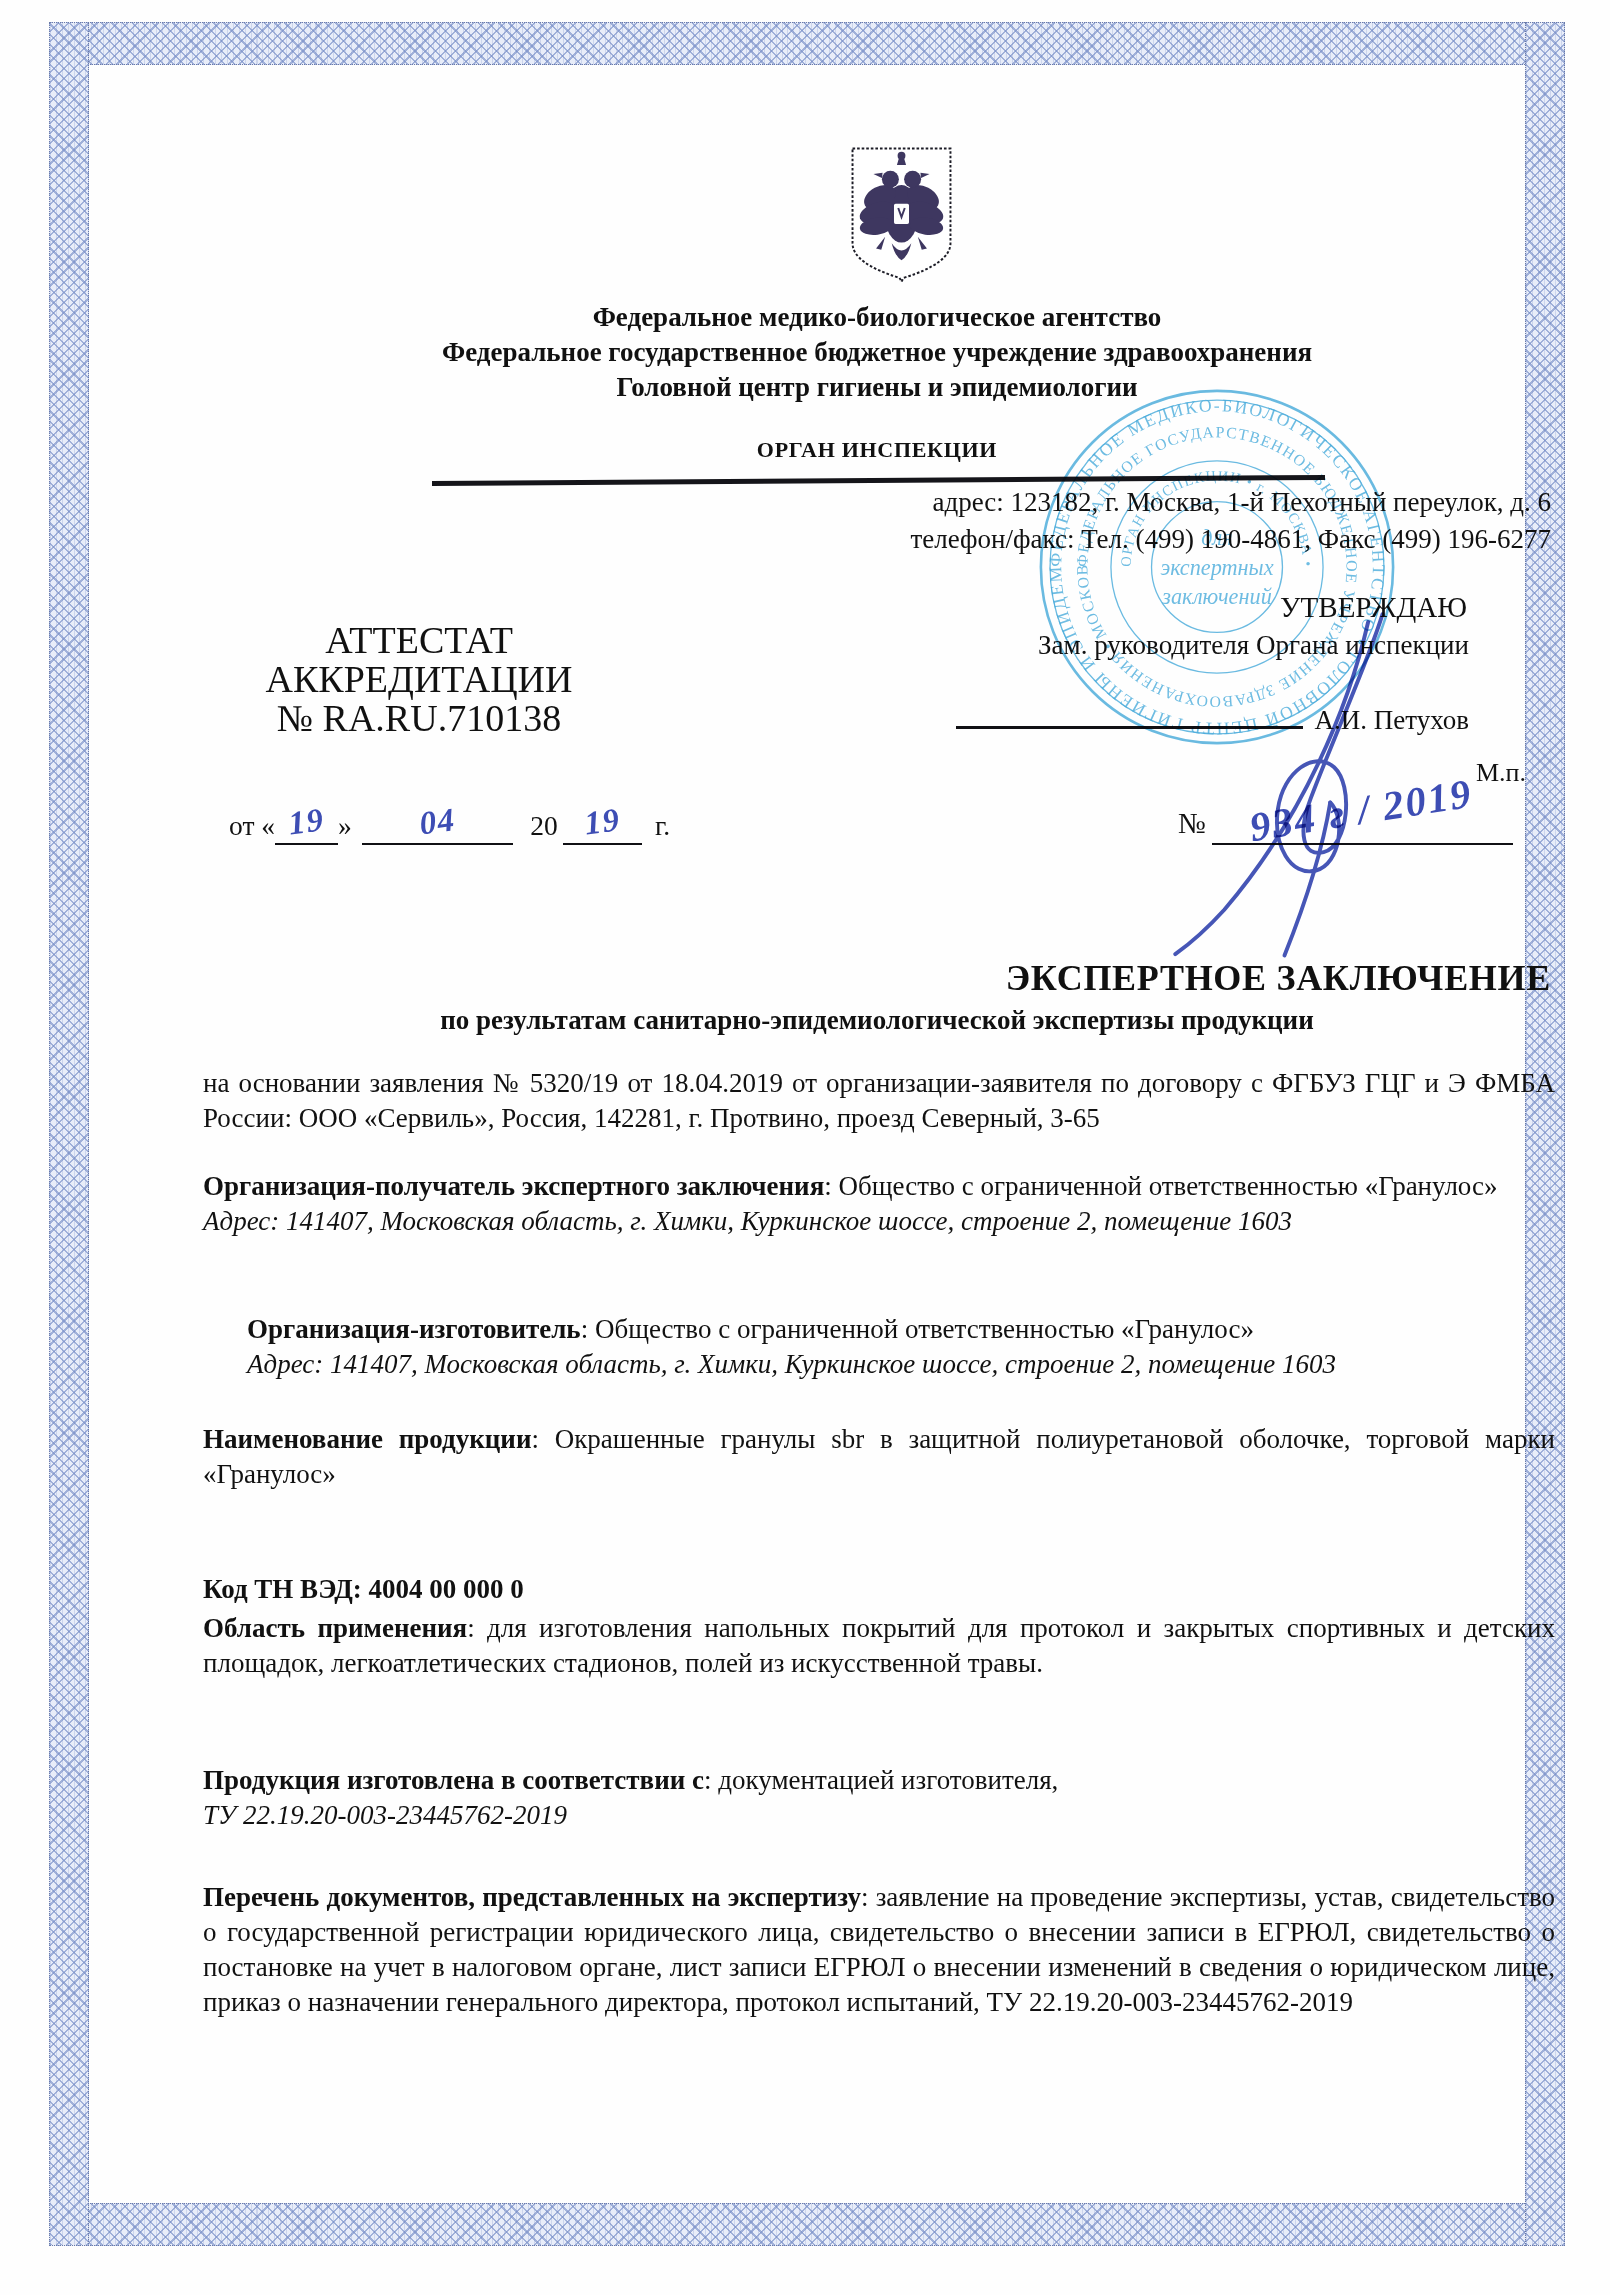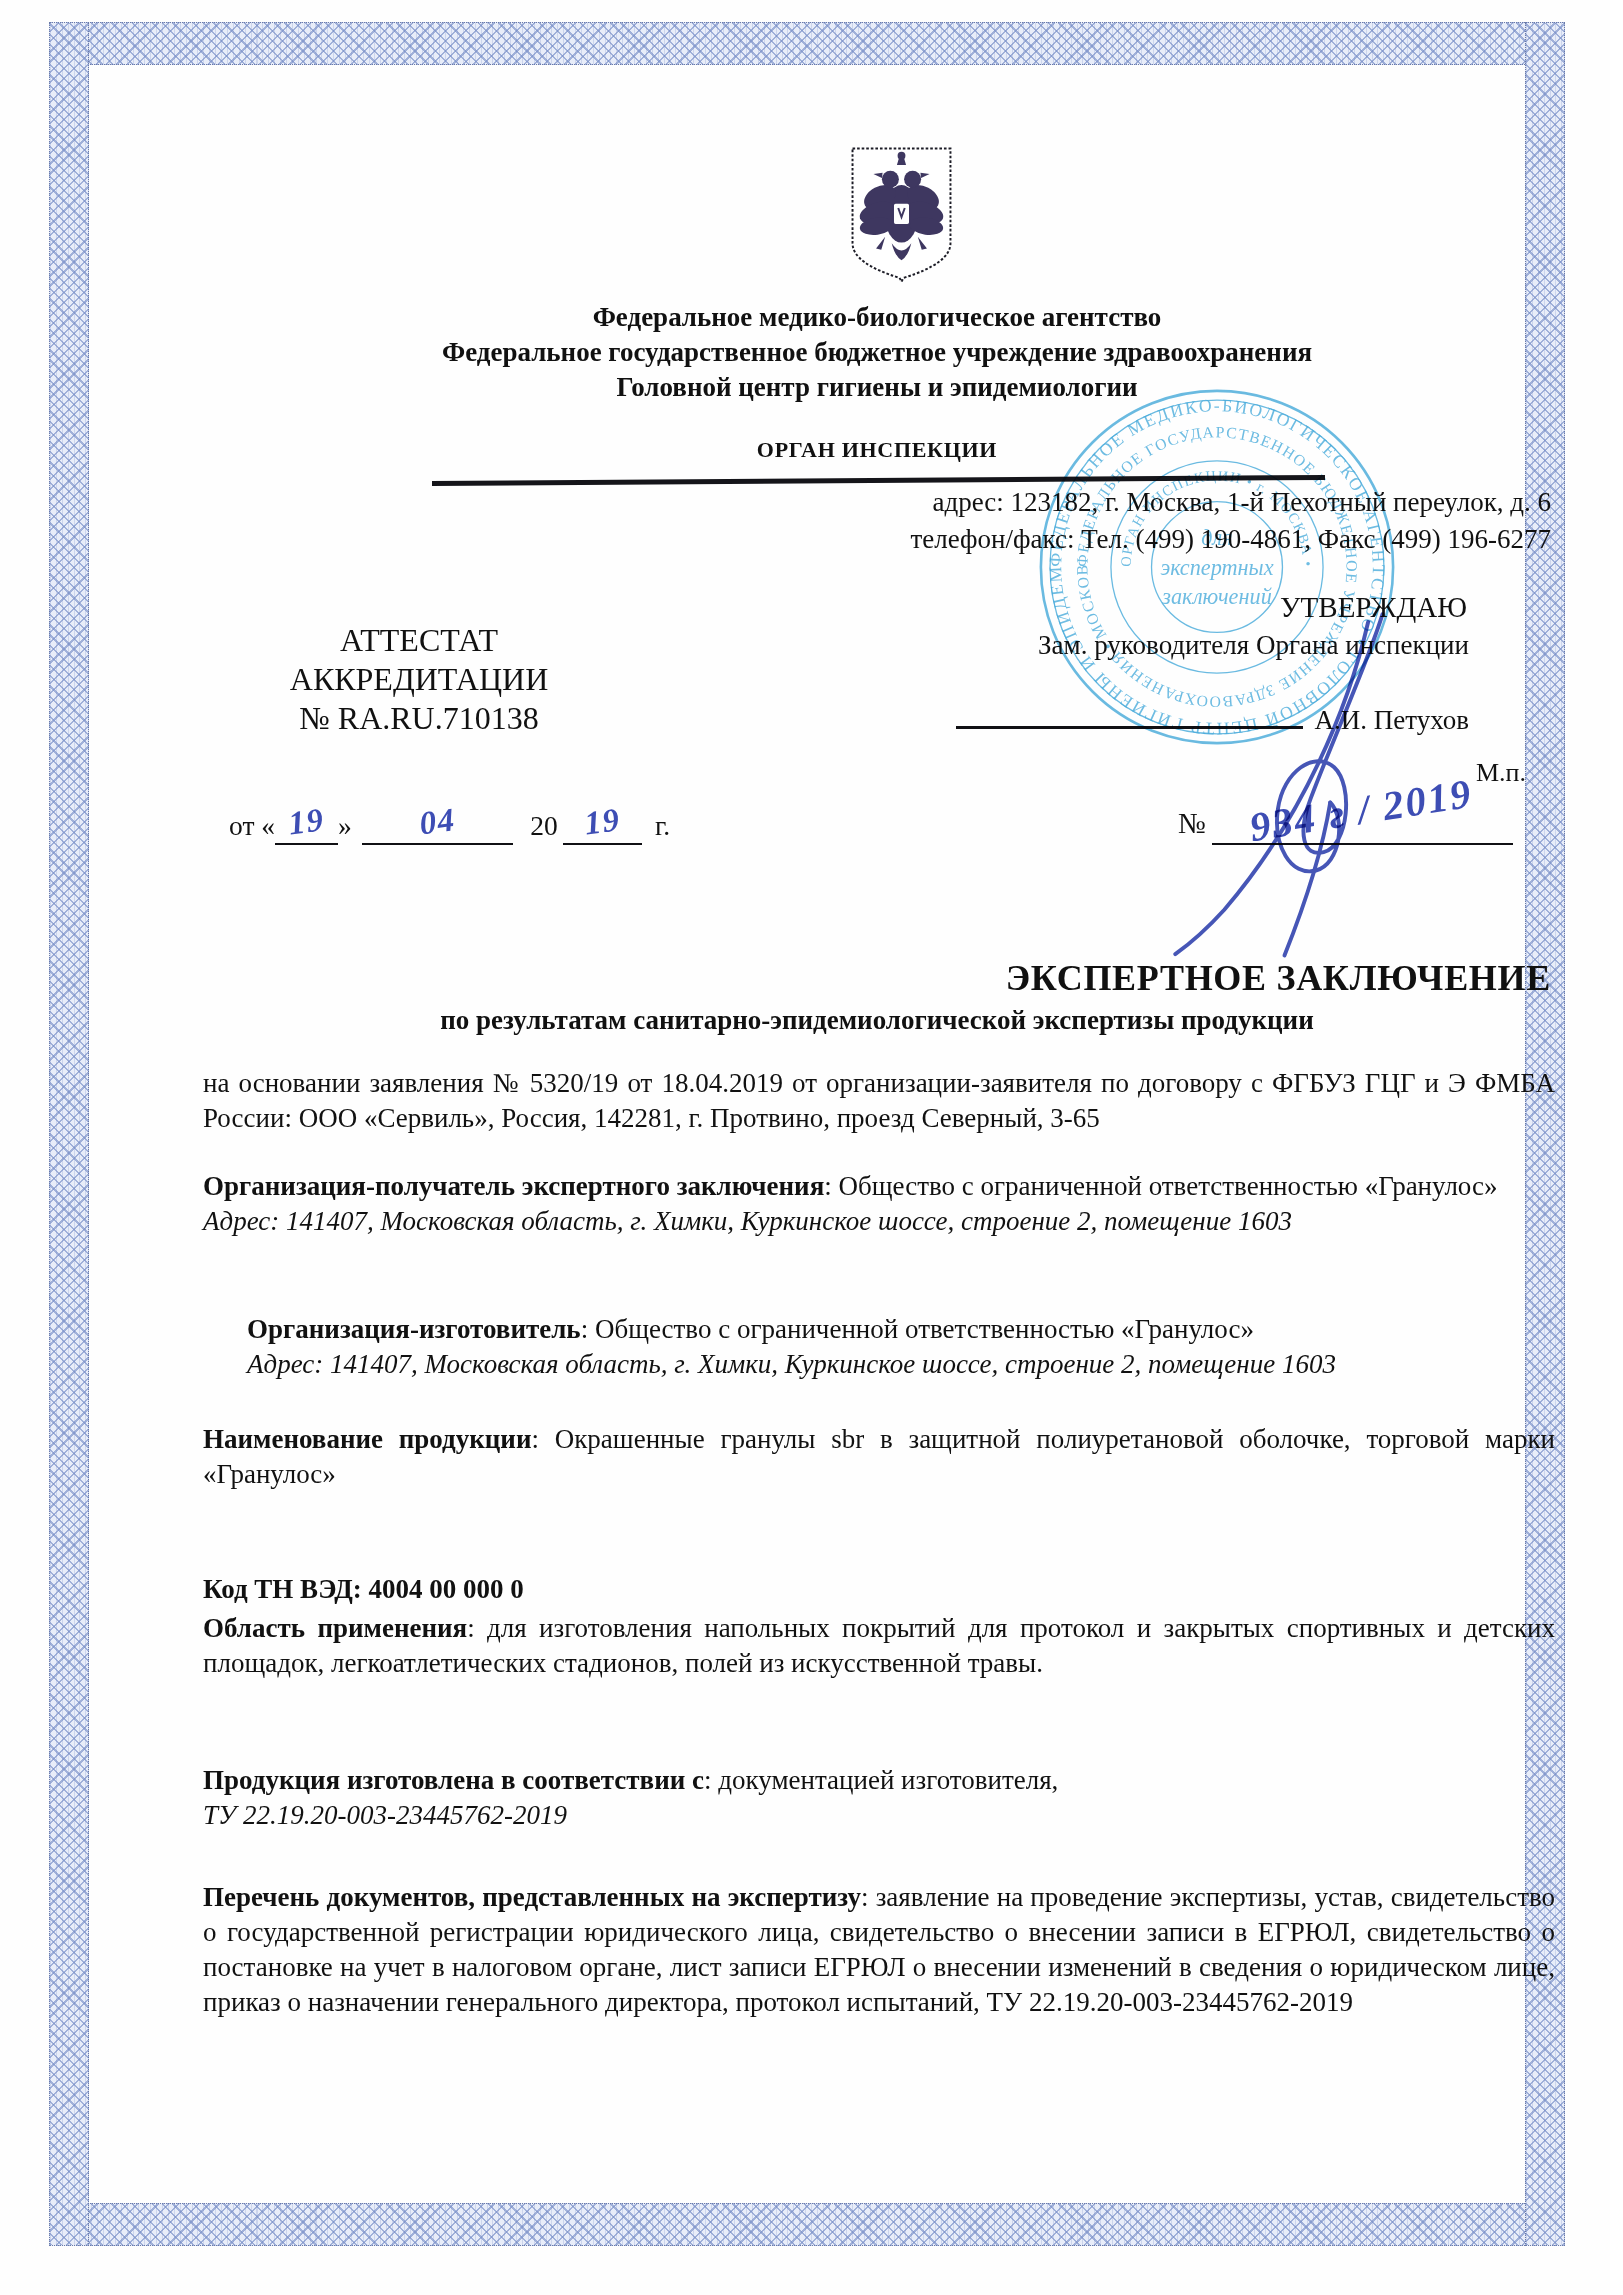--- a/index.html
+++ b/index.html
@@ -24,21 +24,21 @@
 
   .abs { position:absolute; }
 
   
   .agency { left:203px; width:1348px; top:300px; font-size:27px; font-weight:bold; line-height:35px; text-align:center; }
   .organ-title { left:203px; width:1348px; top:437px; font-size:22px; font-weight:bold; letter-spacing:0.7px; text-align:center; }
   .organ-underline { left:432px; top:478px; width:893px; height:5.2px; background:#15151a; transform:rotate(-0.4deg); }
   .addr { left:203px; width:1348px; font-size:27px; text-align:right; }
 
   
-  .attestat { left:216px; top:621px; width:406px; text-align:center; font-size:32px; line-height:39px; }
+  .attestat { left:216px; top:621px; width:406px; text-align:center; font-size:38px; line-height:39px; }
   .approve1 { top:591px; right:143px; font-size:29px; }
   .approve2 { top:630px; right:141px; font-size:27px; }
   .sigrow   { top:700px; right:141px; width:537px; font-size:27px; text-align:right; white-space:nowrap; }
   .sigline  { display:inline-block; width:347px; border-bottom:3.3px solid #101014; height:26px; margin-right:11.8px; }
   .mp { top:758px; right:84px; font-size:26px; }
 
   
   .daterow { left:229px; top:806px; font-size:27.5px; white-space:nowrap; }
   .blank { display:inline-block; border-bottom:2.6px solid #101014; text-align:center; vertical-align:baseline; }
   .ink {

